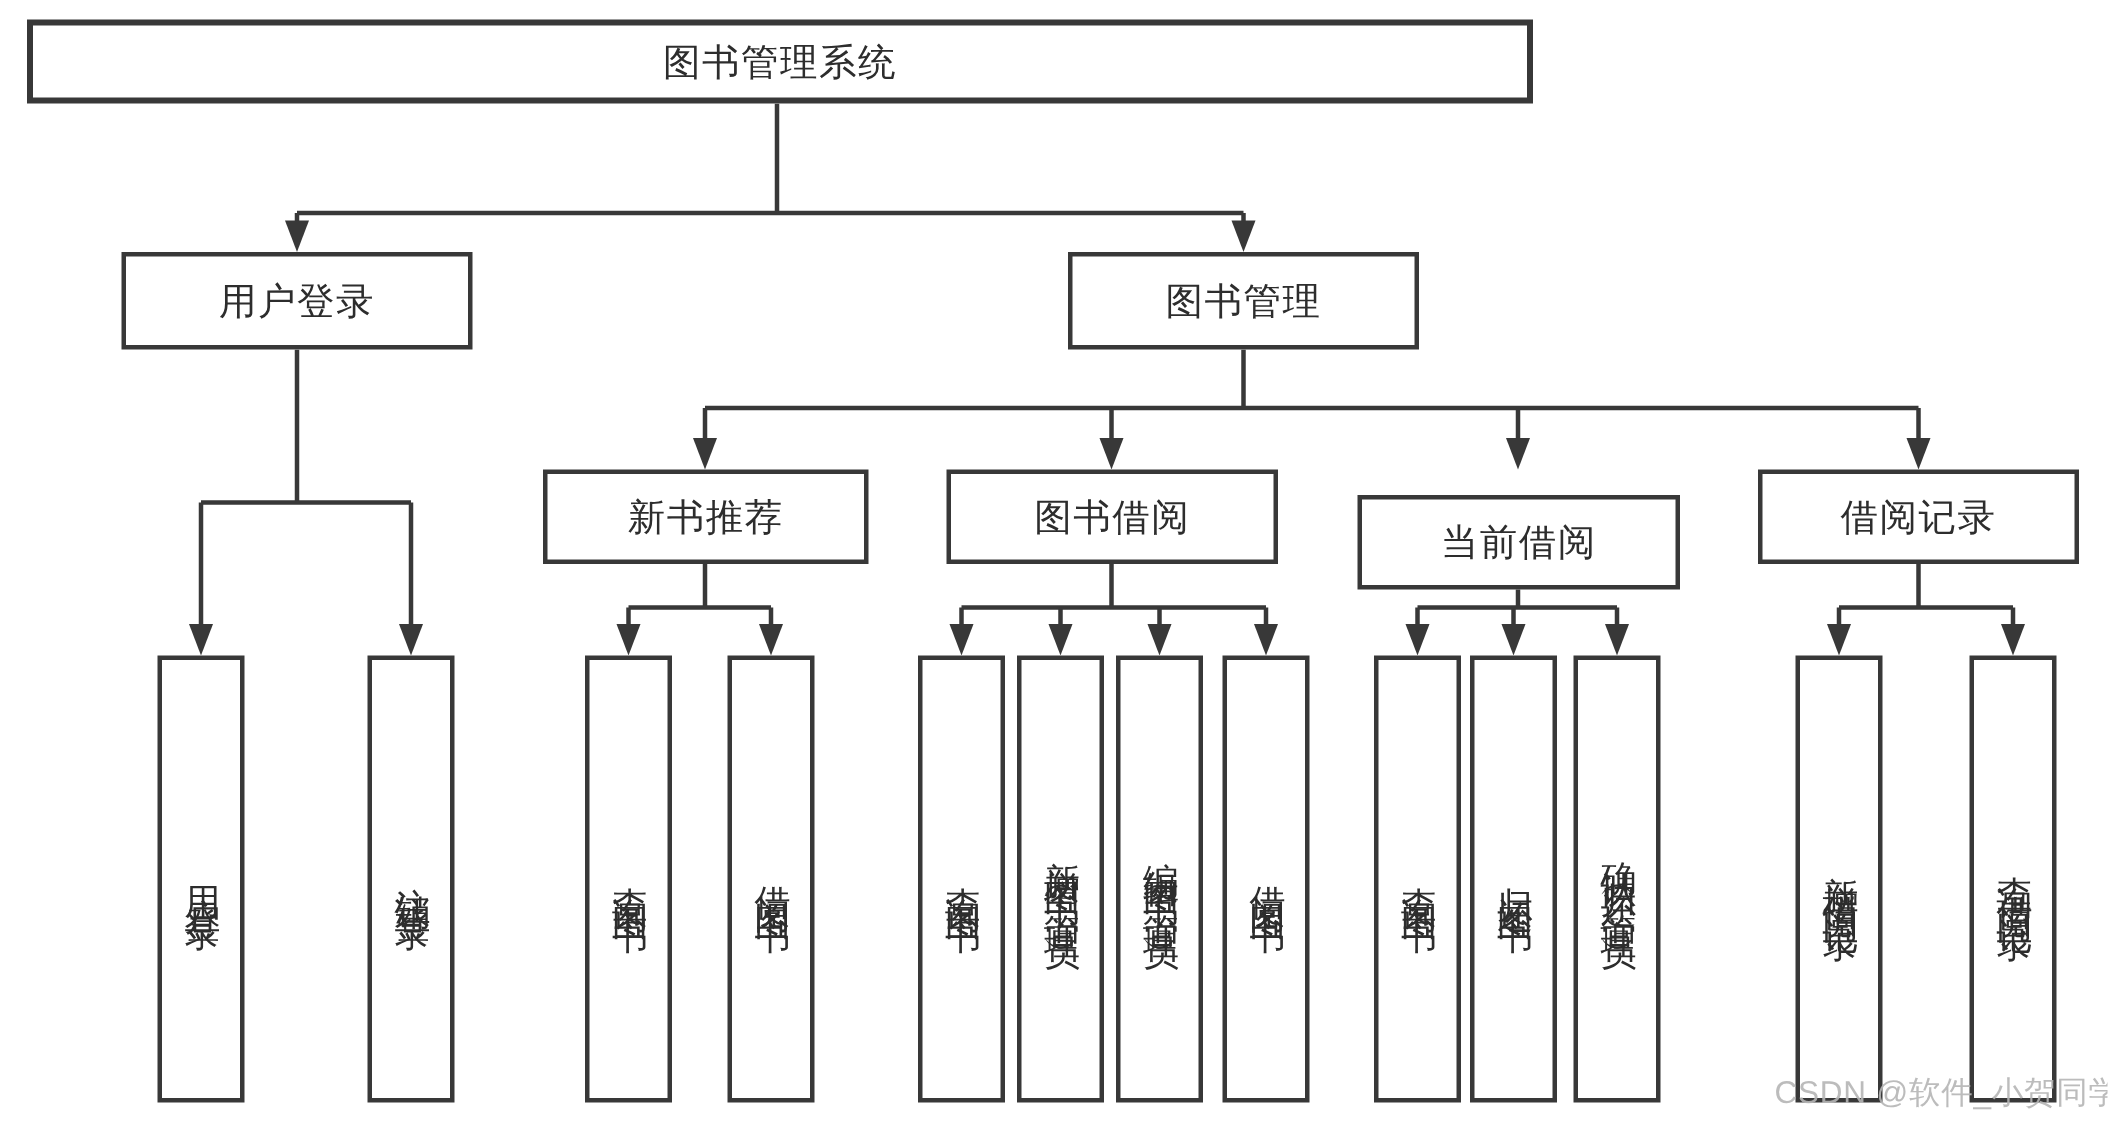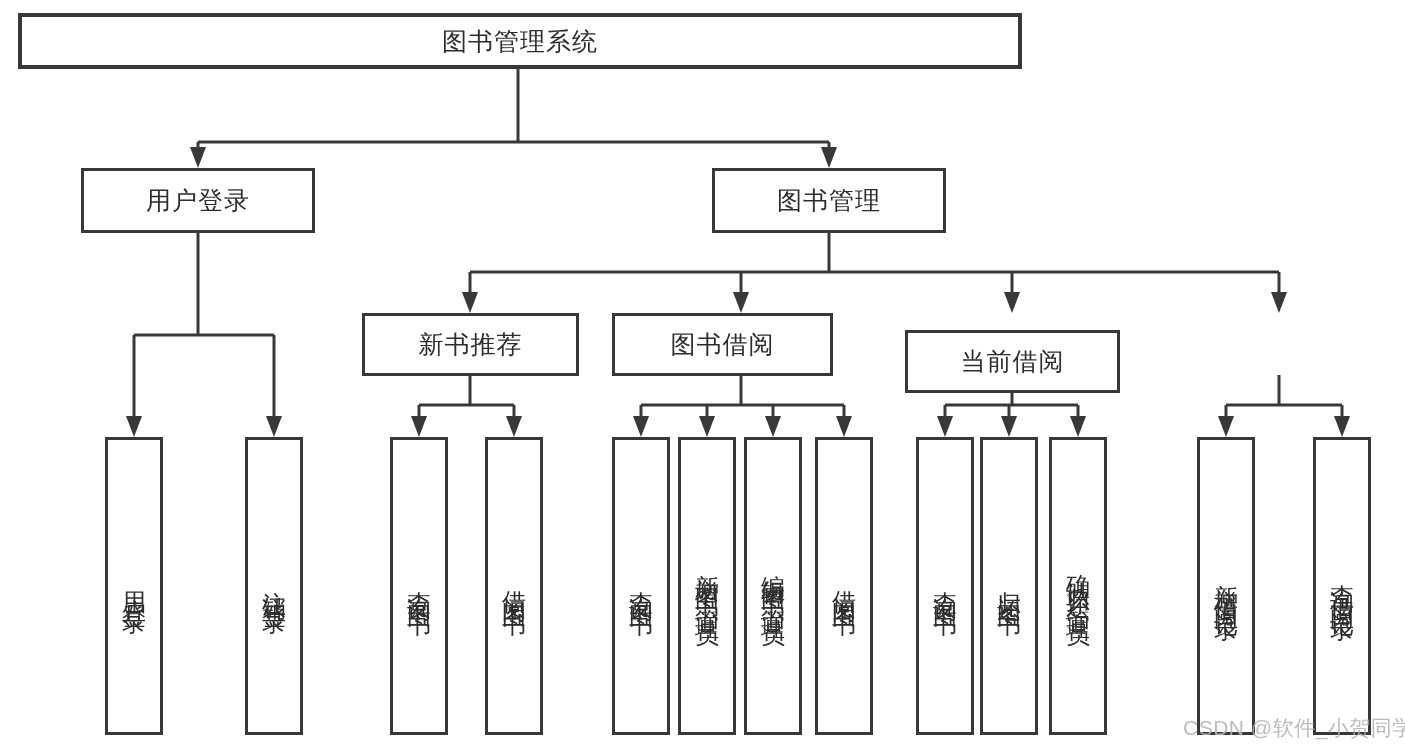--- a/index.html
+++ b/index.html
@@ -94,25 +94,28 @@
   <div class="node" style="left:81px;top:168px;width:234px;height:65px">
     <span class="lbl">用户登录</span>
   </div>
   <div class="node" style="left:362px;top:313px;width:217px;height:63px">
     <span class="lbl">新书推荐</span>
   </div>
 
   <div class="node" style="left:712px;top:168px;width:234px;height:65px">
     <span class="lbl">图书管理</span>
   </div>
-  <div class="node" style="left:612px;top:313px;width:221px;height:63px">
+  <div class="node" style="left:631px;top:313px;width:221px;height:63px">
     <span class="lbl">图书借阅</span>
   </div>
   <div class="node" style="left:905px;top:330px;width:215px;height:63px">
     <span class="lbl">当前借阅</span>
+  </div>
+  <div class="node" style="left:1172px;top:313px;width:214px;height:63px">
+    <span class="lbl">借阅记录</span>
   </div>
 
   <div class="node v" style="left:105px;top:437px;width:58px;height:298px">
     <span class="lbl">用户登录</span>
   </div>
   <div class="node v" style="left:245px;top:437px;width:58px;height:298px">
     <span class="lbl">注销登录</span>
   </div>
 
   <div class="node v" style="left:390px;top:437px;width:58px;height:298px">

